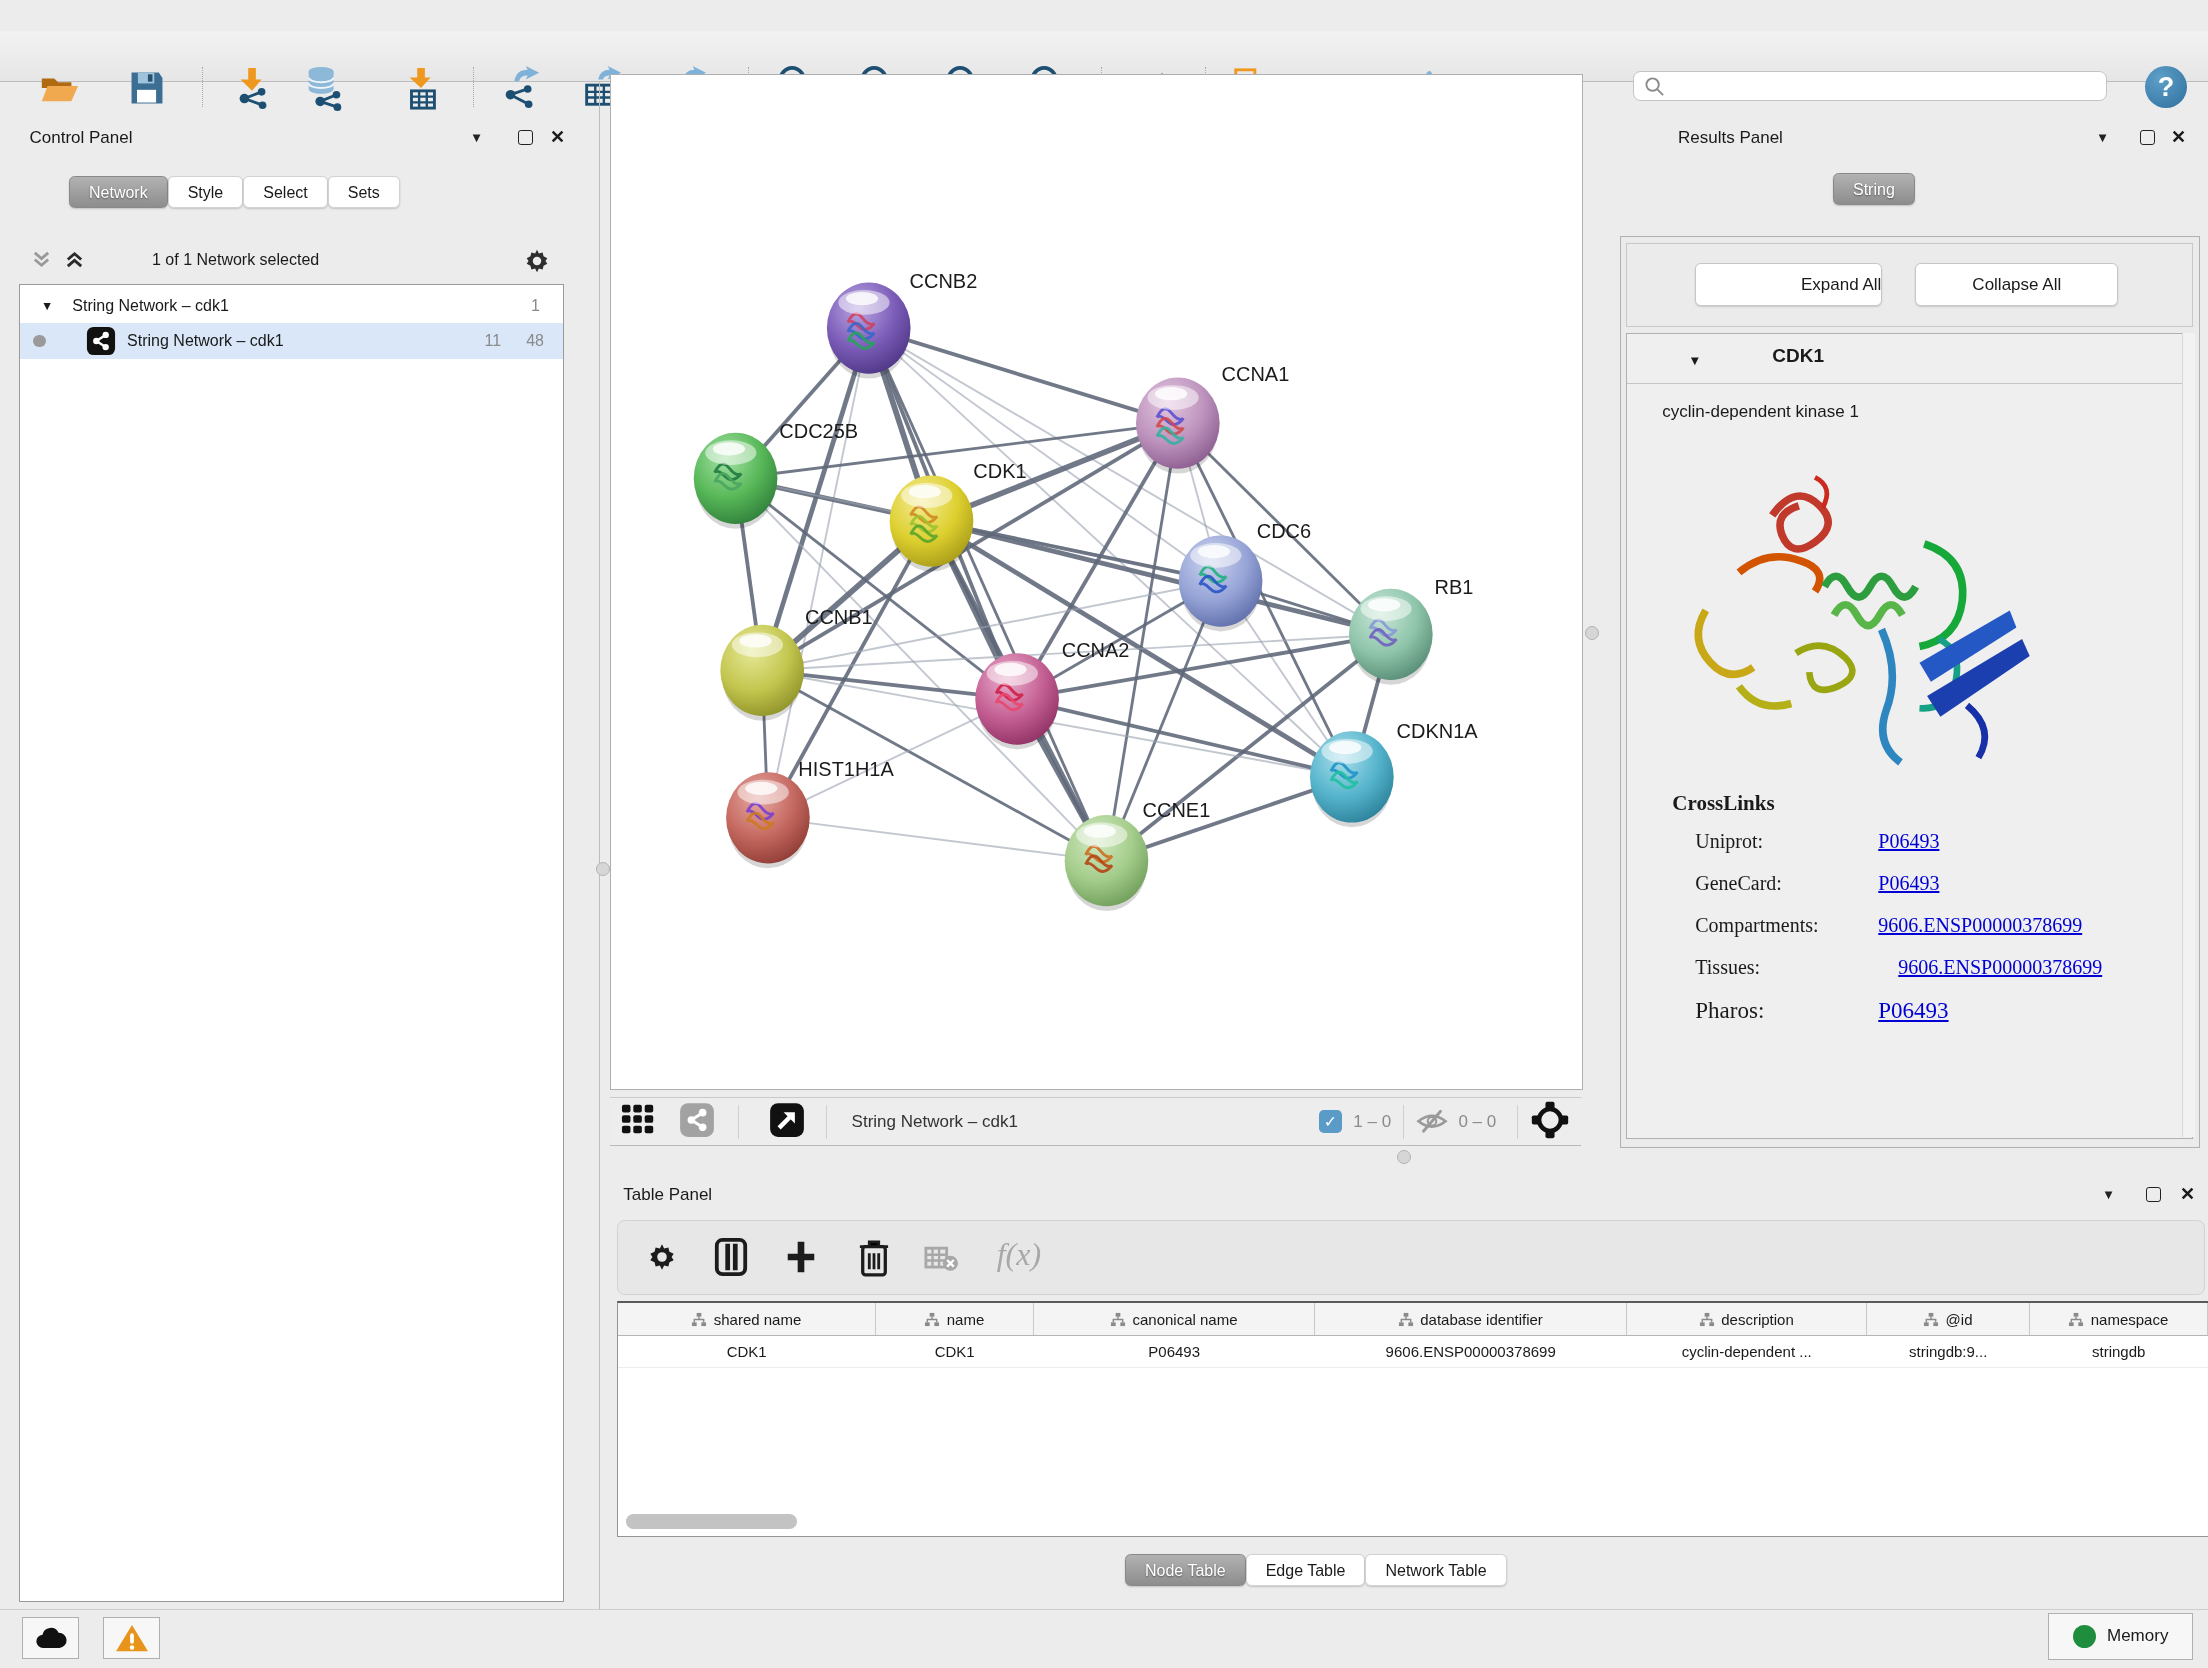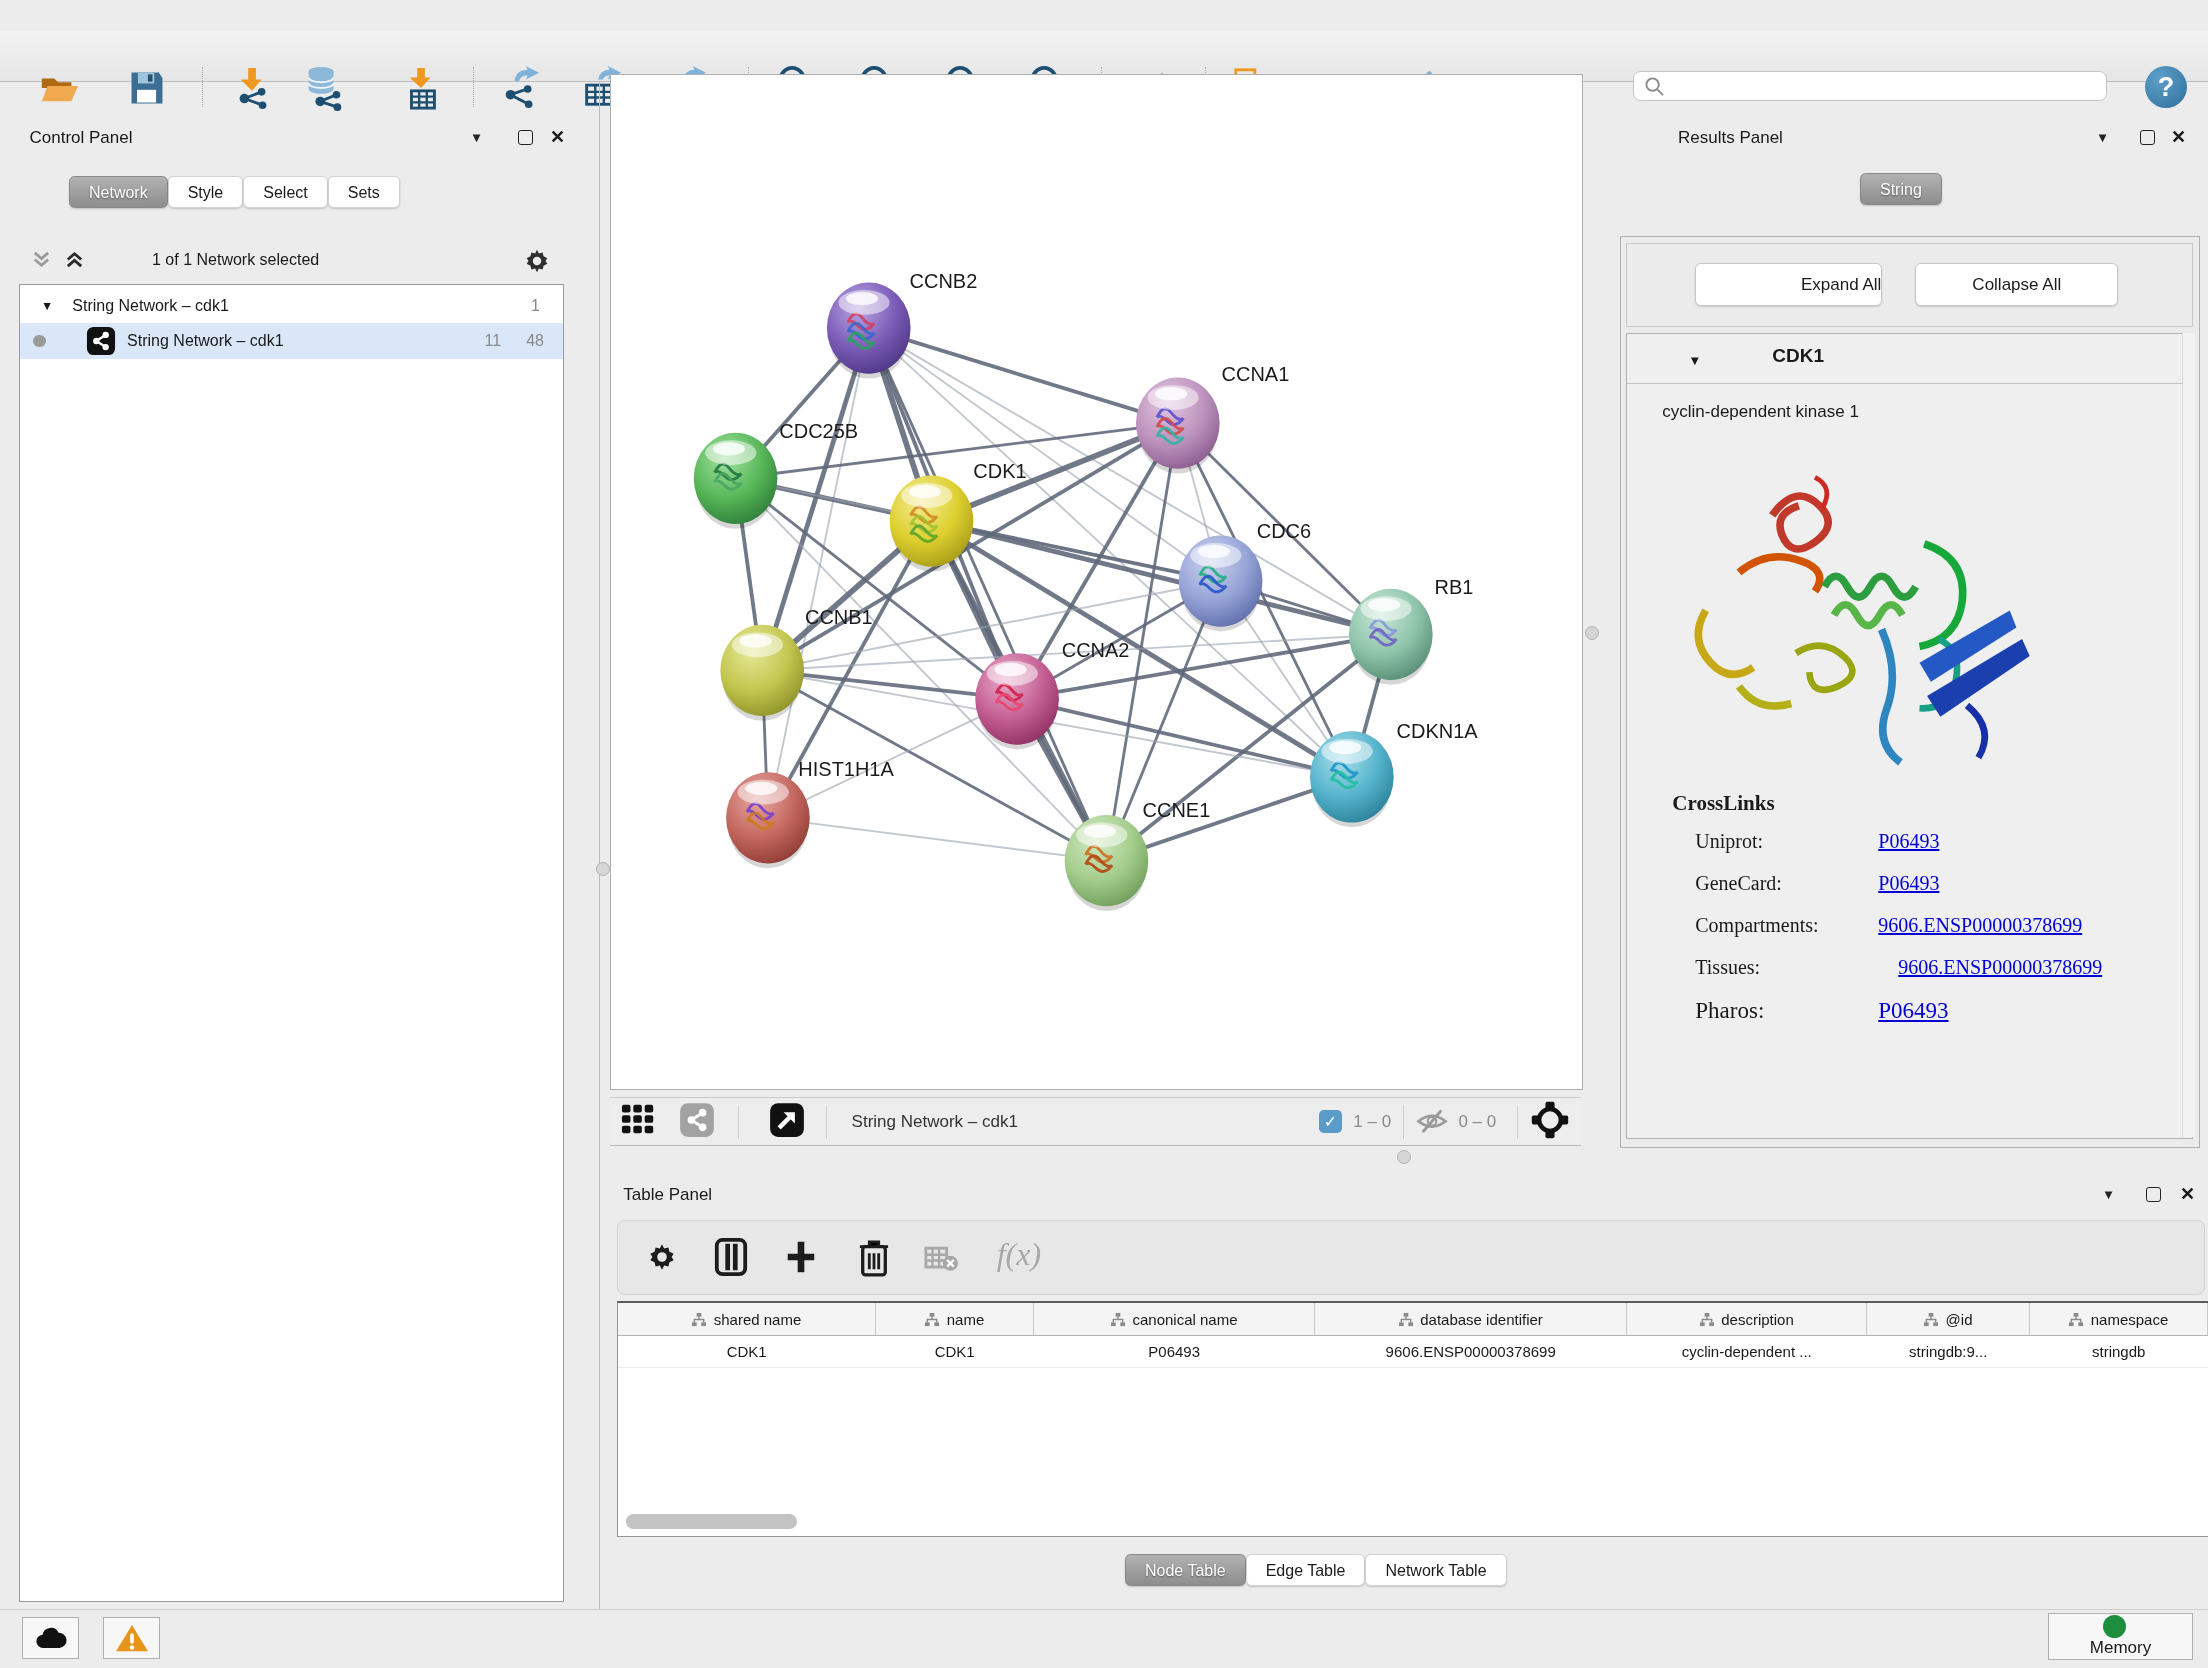--- a/index.html
+++ b/index.html
@@ -55,21 +55,21 @@
   .tablebox{background:#fff;border:1px solid #949494;border-top:2.9px solid #5a5a5a;box-sizing:border-box;}
   .thead{display:flex;background:#f4f4f4;border-bottom:1px solid #b5b5b5;height:32px;}
   .th{display:flex;align-items:center;justify-content:center;gap:6.7px;font-size:15px;
     border-right:1px solid #c9c9c9;box-sizing:border-box;overflow:hidden;white-space:nowrap;cursor:pointer;}
   .trow{display:flex;height:31px;border-bottom:1px solid #ececec;cursor:pointer;}
   .td{display:flex;align-items:center;justify-content:center;font-size:15px;overflow:hidden;
     white-space:nowrap;box-sizing:border-box;}
   .hthumb{background:#c3c3c3;border-radius:7.6px;}
   
   .statusbar{left:0;top:1609px;width:2208px;height:59px;background:#ececec;border-top:1px solid #cfcfcf;}
-  .sbtn{background:#f7f7f7;border:1.9px solid #b0b0b0;display:flex;align-items:center;justify-content:center;cursor:pointer;flex-direction:column;}
+  .sbtn{background:#f7f7f7;border:1.9px solid #b0b0b0;display:flex;align-items:center;justify-content:center;cursor:pointer;}
   text{font-family:"Liberation Sans",sans-serif;}
 </style>
 </head>
 <body>
 
 <div class="app">
 
 
   <div class="abs toolbar">
     <div class="abs tbtn" style="left:36px;">
@@ -533,21 +533,21 @@
         </svg>
       </div>
     </div>
   </div>
 
   <div class="abs" style="left:1611px;top:82px;width:597px;height:1067px;">
     <span class="abs phead-title" style="left:21px;top:46px;margin-left:46px;">Results Panel</span>
     <span class="abs chromeicn" style="left:485px;top:48px;">▼</span>
     <span class="abs floatbox" style="left:529px;top:48px;"></span>
     <span class="abs closex" style="left:560px;top:44px;">✕</span>
-    <span class="abs tab sel" style="left:249px;top:91px;">String</span>
+    <span class="abs tab sel" style="left:222px;top:91px;">String</span>
     <div class="abs rbox" style="left:8.6px;top:154px;width:578px;height:910px;">
       <div class="abs" style="left:5.7px;top:5.7px;width:565px;height:82px;border:1px solid #c8c8c8;">
         <span class="abs whitebtn" style="left:68px;top:19px;width:185px;height:41px;line-height:41px;text-align:right;">Expand All</span>
         <span class="abs whitebtn" style="left:288px;top:19px;width:201px;height:41px;line-height:41px;">Collapse All</span>
       </div>
       <div class="abs" style="left:5.7px;top:96px;width:565px;height:804px;border:1px solid #b0b0b0;background:#efefef;">
         <span class="abs" style="left:61px;top:19px;font-size:13.3px;">▼</span>
         <span class="abs" style="left:145px;top:11.4px;font-size:19px;font-weight:bold;">CDK1</span>
         <div class="abs" style="left:0;top:49px;width:565px;border-top:1px solid #c4c4c4;"></div>
         <span class="abs" style="left:35px;top:68px;font-size:17px;">cyclin-dependent kinase 1</span>

